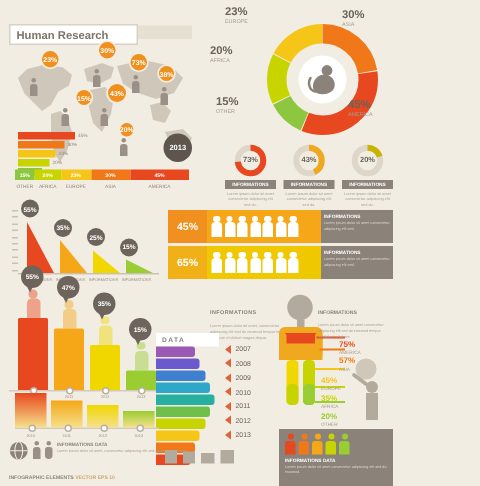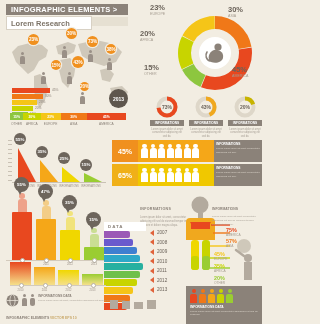--- a/index.html
+++ b/index.html
@@ -162,25 +162,22 @@
   .botpanel p{font-size:2.5px;color:#ddd6cc;line-height:1.5;margin:1px 4px 0;}
 
   .sicons{position:absolute;left:110px;top:300px;width:62px;display:flex;gap:4px;align-items:flex-end;}
   .sicons div{background:#b3aa9e;}
 </style>
 </head>
 <body>
 
 <div class="page">
 
-  <div class="hdr-bar">
-    <span>INFOGRAPHIC ELEMENTS &gt;</span>
-  </div>
   <div class="hdr-sub">
-    <span>Lorem Research</span>
+    <span>Human Research</span>
   </div>
   <div class="hdr-ghost"></div>
 
   <div class="map">
     <svg viewBox="0 0 130 88">
       <g fill="#cfc8ba">
         <path d="M8,22 L14,16 L26,13 L38,15 L44,20 L42,27 L35,31 L30,40 L24,44 L18,38 L12,32 Z"></path>
         <path d="M30,46 L36,44 L41,48 L44,58 L41,70 L36,78 L32,72 L30,60 Z"></path>
         <path d="M52,16 L64,12 L72,15 L70,22 L62,26 L54,24 Z"></path>
         <path d="M56,30 L66,28 L72,34 L70,46 L64,58 L58,52 L55,40 Z"></path>

